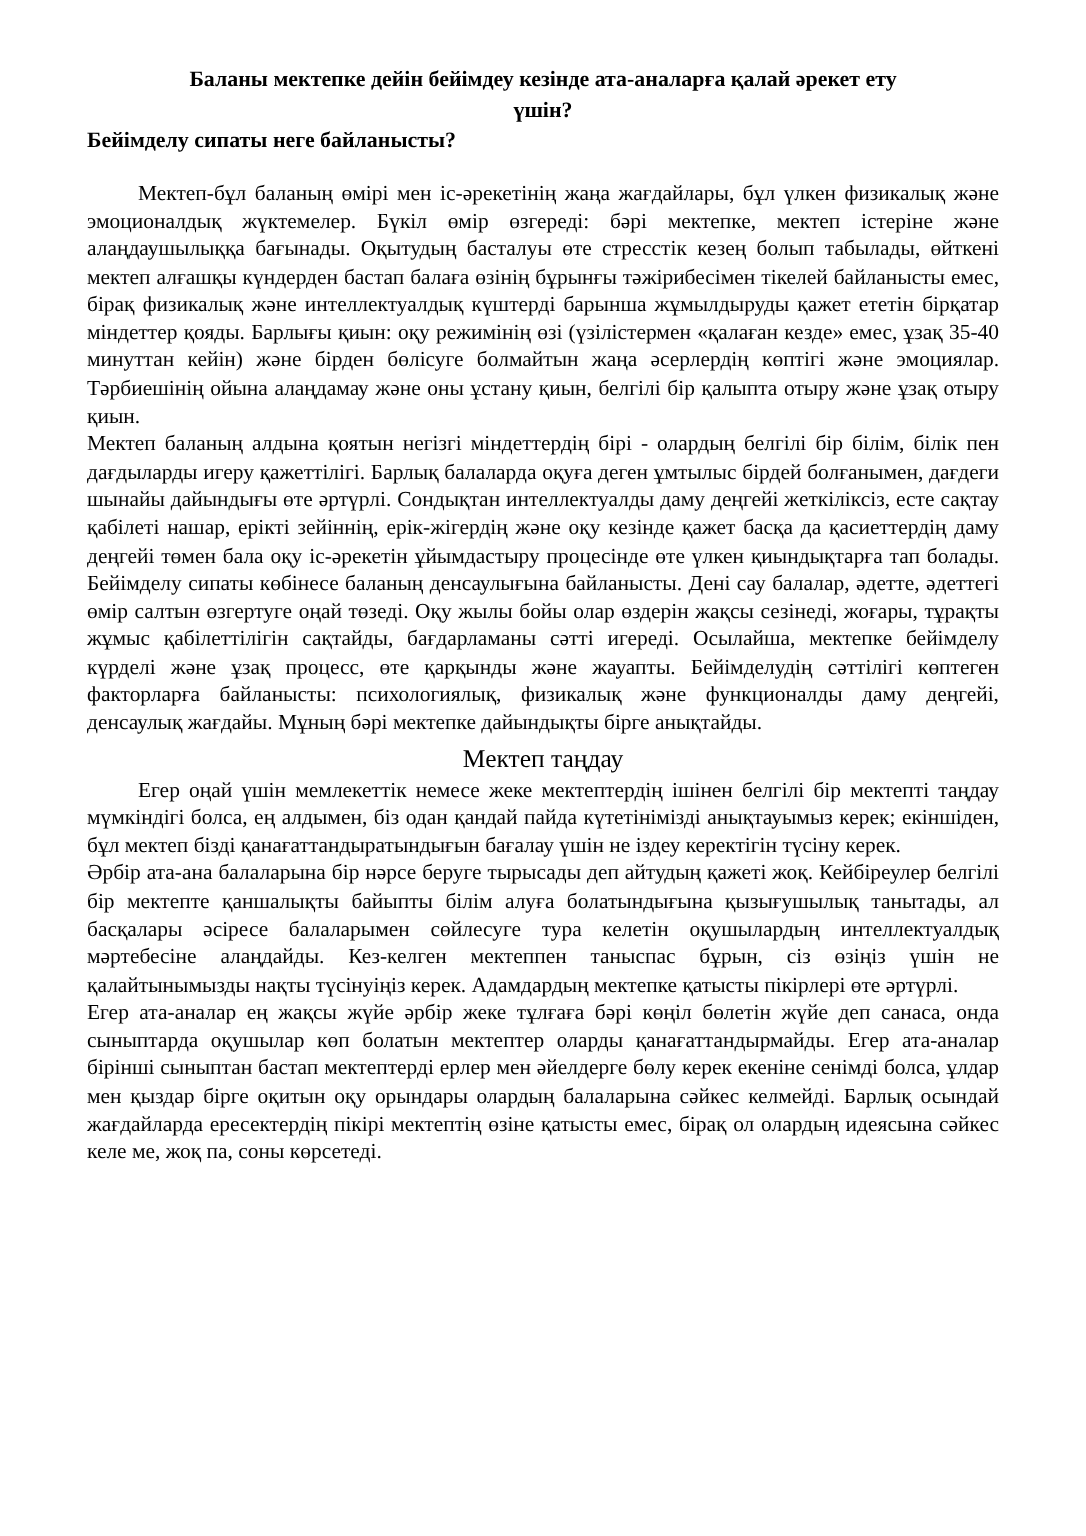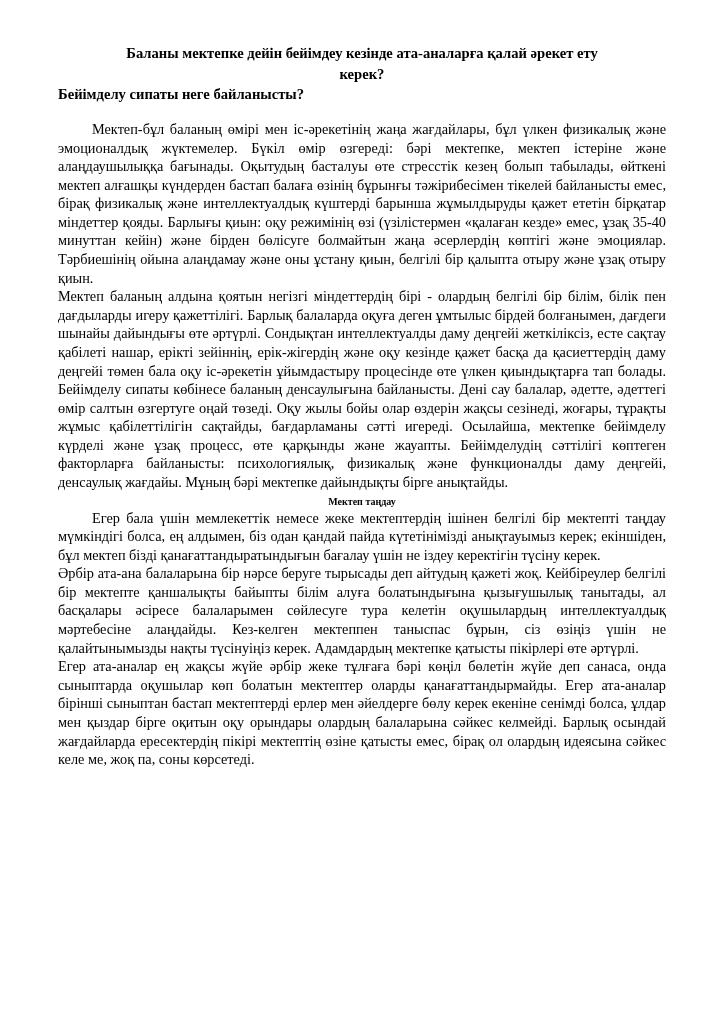--- a/index.html
+++ b/index.html
@@ -40,40 +40,40 @@
     text-align: justify;
     text-justify: inter-word;
     margin: 0;
     hyphens: none;
     font-family: Liberation Serif, serif;
   }
   p.indent {
     text-indent: 34px;
   }
   .section-head {
-    font-size: 10px;
-    font-weight: bold;
+    font-size: 17px;
+    font-weight: normal;
     text-align: center;
     margin: 3px 0 1px 0;
     line-height: 1.3;
   }
 </style>
 </head>
 <body>
 
 <div class="page">
 
   <div>
     <div class="doc-title">Баланы мектепке дейін бейімдеу кезінде ата-аналарға қалай әрекет ету</div>
-    <div class="doc-title">керек?</div>
+    <div class="doc-title">үшін?</div>
     <div class="doc-subtitle">Бейімделу сипаты неге байланысты?</div>
   </div>
 
   <p class="body-par indent">Мектеп-бұл баланың өмірі мен іс-әрекетінің жаңа жағдайлары, бұл үлкен физикалық және эмоционалдық жүктемелер. Бүкіл өмір өзгереді: бәрі мектепке, мектеп істеріне және алаңдаушылыққа бағынады. Оқытудың басталуы өте стресстік кезең болып табылады, өйткені мектеп алғашқы күндерден бастап балаға өзінің бұрынғы тәжірибесімен тікелей байланысты емес, бірақ физикалық және интеллектуалдық күштерді барынша жұмылдыруды қажет ететін бірқатар міндеттер қояды. Барлығы қиын: оқу режимінің өзі (үзілістермен «қалаған кезде» емес, ұзақ 35-40 минуттан кейін) және бірден бөлісуге болмайтын жаңа әсерлердің көптігі және эмоциялар. Тәрбиешінің ойына алаңдамау және оны ұстану қиын, белгілі бір қалыпта отыру және ұзақ отыру қиын.</p>
   <p class="body-par">Мектеп баланың алдына қоятын негізгі міндеттердің бірі - олардың белгілі бір білім, білік пен дағдыларды игеру қажеттілігі. Барлық балаларда оқуға деген ұмтылыс бірдей болғанымен, дағдеги шынайы дайындығы өте әртүрлі. Сондықтан интеллектуалды даму деңгейі жеткіліксіз, есте сақтау қабілеті нашар, ерікті зейіннің, ерік-жігердің және оқу кезінде қажет басқа да қасиеттердің даму деңгейі төмен бала оқу іс-әрекетін ұйымдастыру процесінде өте үлкен қиындықтарға тап болады. Бейімделу сипаты көбінесе баланың денсаулығына байланысты. Дені сау балалар, әдетте, әдеттегі өмір салтын өзгертуге оңай төзеді. Оқу жылы бойы олар өздерін жақсы сезінеді, жоғары, тұрақты жұмыс қабілеттілігін сақтайды, бағдарламаны сәтті игереді. Осылайша, мектепке бейімделу күрделі және ұзақ процесс, өте қарқынды және жауапты. Бейімделудің сәттілігі көптеген факторларға байланысты: психологиялық, физикалық және функционалды даму деңгейі, денсаулық жағдайы. Мұның бәрі мектепке дайындықты бірге анықтайды.</p>
 
   <div class="section-head">Мектеп таңдау</div>
 
-  <p class="body-par indent">Егер бала үшін мемлекеттік немесе жеке мектептердің ішінен белгілі бір мектепті таңдау мүмкіндігі болса, ең алдымен, біз одан қандай пайда күтетінімізді анықтауымыз керек; екіншіден, бұл мектеп бізді қанағаттандыратындығын бағалау үшін не іздеу керектігін түсіну керек.</p>
+  <p class="body-par indent">Егер оңай үшін мемлекеттік немесе жеке мектептердің ішінен белгілі бір мектепті таңдау мүмкіндігі болса, ең алдымен, біз одан қандай пайда күтетінімізді анықтауымыз керек; екіншіден, бұл мектеп бізді қанағаттандыратындығын бағалау үшін не іздеу керектігін түсіну керек.</p>
   <p class="body-par">Әрбір ата-ана балаларына бір нәрсе беруге тырысады деп айтудың қажеті жоқ. Кейбіреулер белгілі бір мектепте қаншалықты байыпты білім алуға болатындығына қызығушылық танытады, ал басқалары әсіресе балаларымен сөйлесуге тура келетін оқушылардың интеллектуалдық мәртебесіне алаңдайды. Кез-келген мектеппен таныспас бұрын, сіз өзіңіз үшін не қалайтынымызды нақты түсінуіңіз керек. Адамдардың мектепке қатысты пікірлері өте әртүрлі.</p>
   <p class="body-par">Егер ата-аналар ең жақсы жүйе әрбір жеке тұлғаға бәрі көңіл бөлетін жүйе деп санаса, онда сыныптарда оқушылар көп болатын мектептер оларды қанағаттандырмайды. Егер ата-аналар бірінші сыныптан бастап мектептерді ерлер мен әйелдерге бөлу керек екеніне сенімді болса, ұлдар мен қыздар бірге оқитын оқу орындары олардың балаларына сәйкес келмейді. Барлық осындай жағдайларда ересектердің пікірі мектептің өзіне қатысты емес, бірақ ол олардың идеясына сәйкес келе ме, жоқ па, соны көрсетеді.</p>
 
 </div>
 
 </body></html>

